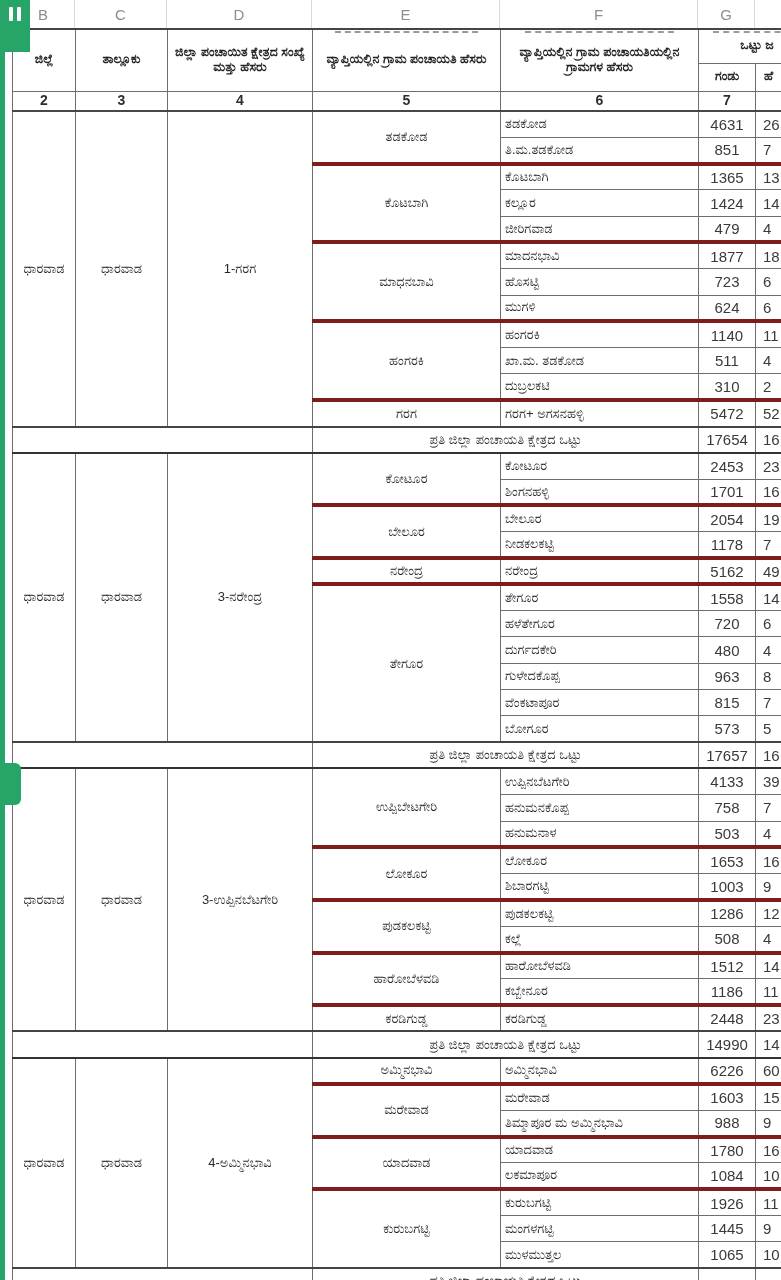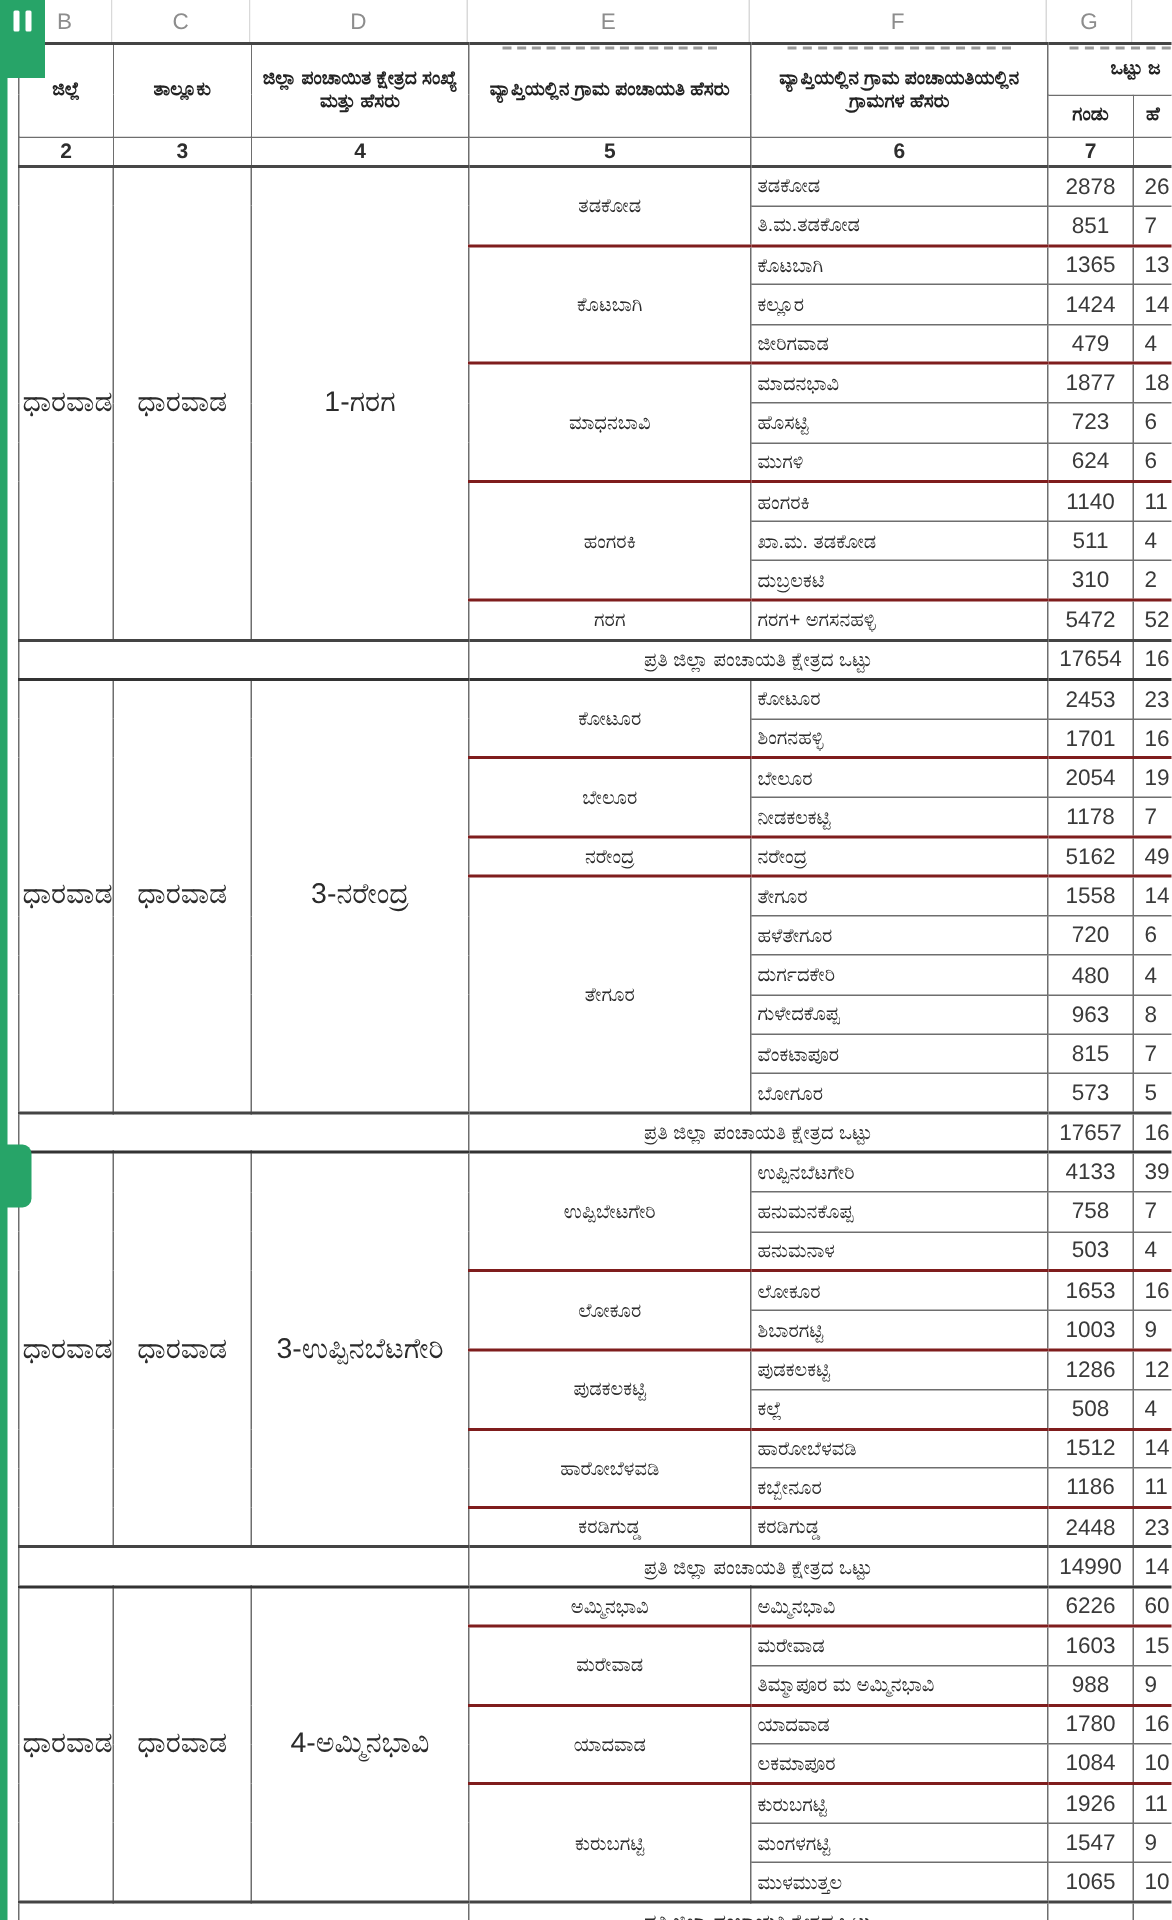--- a/index.html
+++ b/index.html
@@ -17,24 +17,24 @@
     color:#2b2b2b;background:#fff;font-weight:normal;padding:0 2px;}
   .sheet thead th{font-size:12.5px;font-weight:bold;color:#222;text-align:center;vertical-align:middle;position:relative;line-height:1.25;}
   tr.hdr1{height:34px;} tr.hdr2{height:28px;} tr.hdr3{height:20px;}
   tr.hdr3 th{font-size:14px;font-weight:bold;color:#2e2e2e;border-bottom:2px solid #474747;}
   .sheet thead tr.hdr1 th{border-top:2px solid #444;}
   tbody tr{height:26.3px;}
   td.c{text-align:center;vertical-align:middle;}
   td.l{text-align:left;vertical-align:middle;}
   td.vil{font-size:13px;padding-left:4px;}
   td.gp{font-size:13px;}
-  td.meta{font-size:19px;}
+  td.meta{font-size:13px;}
   td.num{font-size:15px;color:#3a3a3a;}
   td.fem{padding-left:7px;}
-  tr.group-start td{border-top:2px solid #7f1d1d;}
+  tr.group-start td{border-top:4px solid #7f1d1d;}
   tr.block-start td{border-top:2.5px solid #333;}
   tr.trow{height:26.3px;}
   tr.trow td{border-top:2px solid #444;border-bottom:2.5px solid #333;}
   td.tlabel{font-size:13px;text-align:center;vertical-align:middle;margin-left:40px;}
 
   
   .artifact{position:absolute;top:1px;left:12%;width:76%;border-top:2px dashed #9a9a9a;height:0;}
 
   
   .green-strip{position:absolute;left:0;top:0;width:5px;height:1280px;background:#27a468;z-index:3;}
@@ -108,21 +108,21 @@
         <th></th>
       </tr>
     </thead>
     <tbody id="sheet-body">
         <tr class="block-start">
           <td rowspan="12" class="c meta">ಧಾರವಾಡ</td>
           <td rowspan="12" class="c meta">ಧಾರವಾಡ</td>
           <td rowspan="12" class="c meta">1-ಗರಗ</td>
           <td rowspan="2" class="c gp">ತಡಕೋಡ</td>
           <td class="l vil">ತಡಕೋಡ</td>
-          <td class="c num">2878</td>
+          <td class="c num">4631</td>
           <td class="l num fem">26</td>
         </tr>
         <tr class="">
           <td class="l vil">ತಿ.ಮ.ತಡಕೋಡ</td>
           <td class="c num">851</td>
           <td class="l num fem">7</td>
         </tr>
         <tr class="group-start">
           <td rowspan="3" class="c gp">ಕೊಟಬಾಗಿ</td>
           <td class="l vil">ಕೊಟಬಾಗಿ</td>
@@ -347,21 +347,21 @@
           <td class="l num fem">10</td>
         </tr>
         <tr class="group-start">
           <td rowspan="3" class="c gp">ಕುರುಬಗಟ್ಟಿ</td>
           <td class="l vil">ಕುರುಬಗಟ್ಟಿ</td>
           <td class="c num">1926</td>
           <td class="l num fem">11</td>
         </tr>
         <tr class="">
           <td class="l vil">ಮಂಗಳಗಟ್ಟಿ</td>
-          <td class="c num">1547</td>
+          <td class="c num">1445</td>
           <td class="l num fem">9</td>
         </tr>
         <tr class="">
           <td class="l vil">ಮುಳಮುತ್ತಲ</td>
           <td class="c num">1065</td>
           <td class="l num fem">10</td>
         </tr>
         <tr class="trow">
           <td colspan="3"></td>
           <td colspan="2" class="tlabel">ಪ್ರತಿ ಜಿಲ್ಲಾ ಪಂಚಾಯತಿ ಕ್ಷೇತ್ರದ ಒಟ್ಟು</td>

